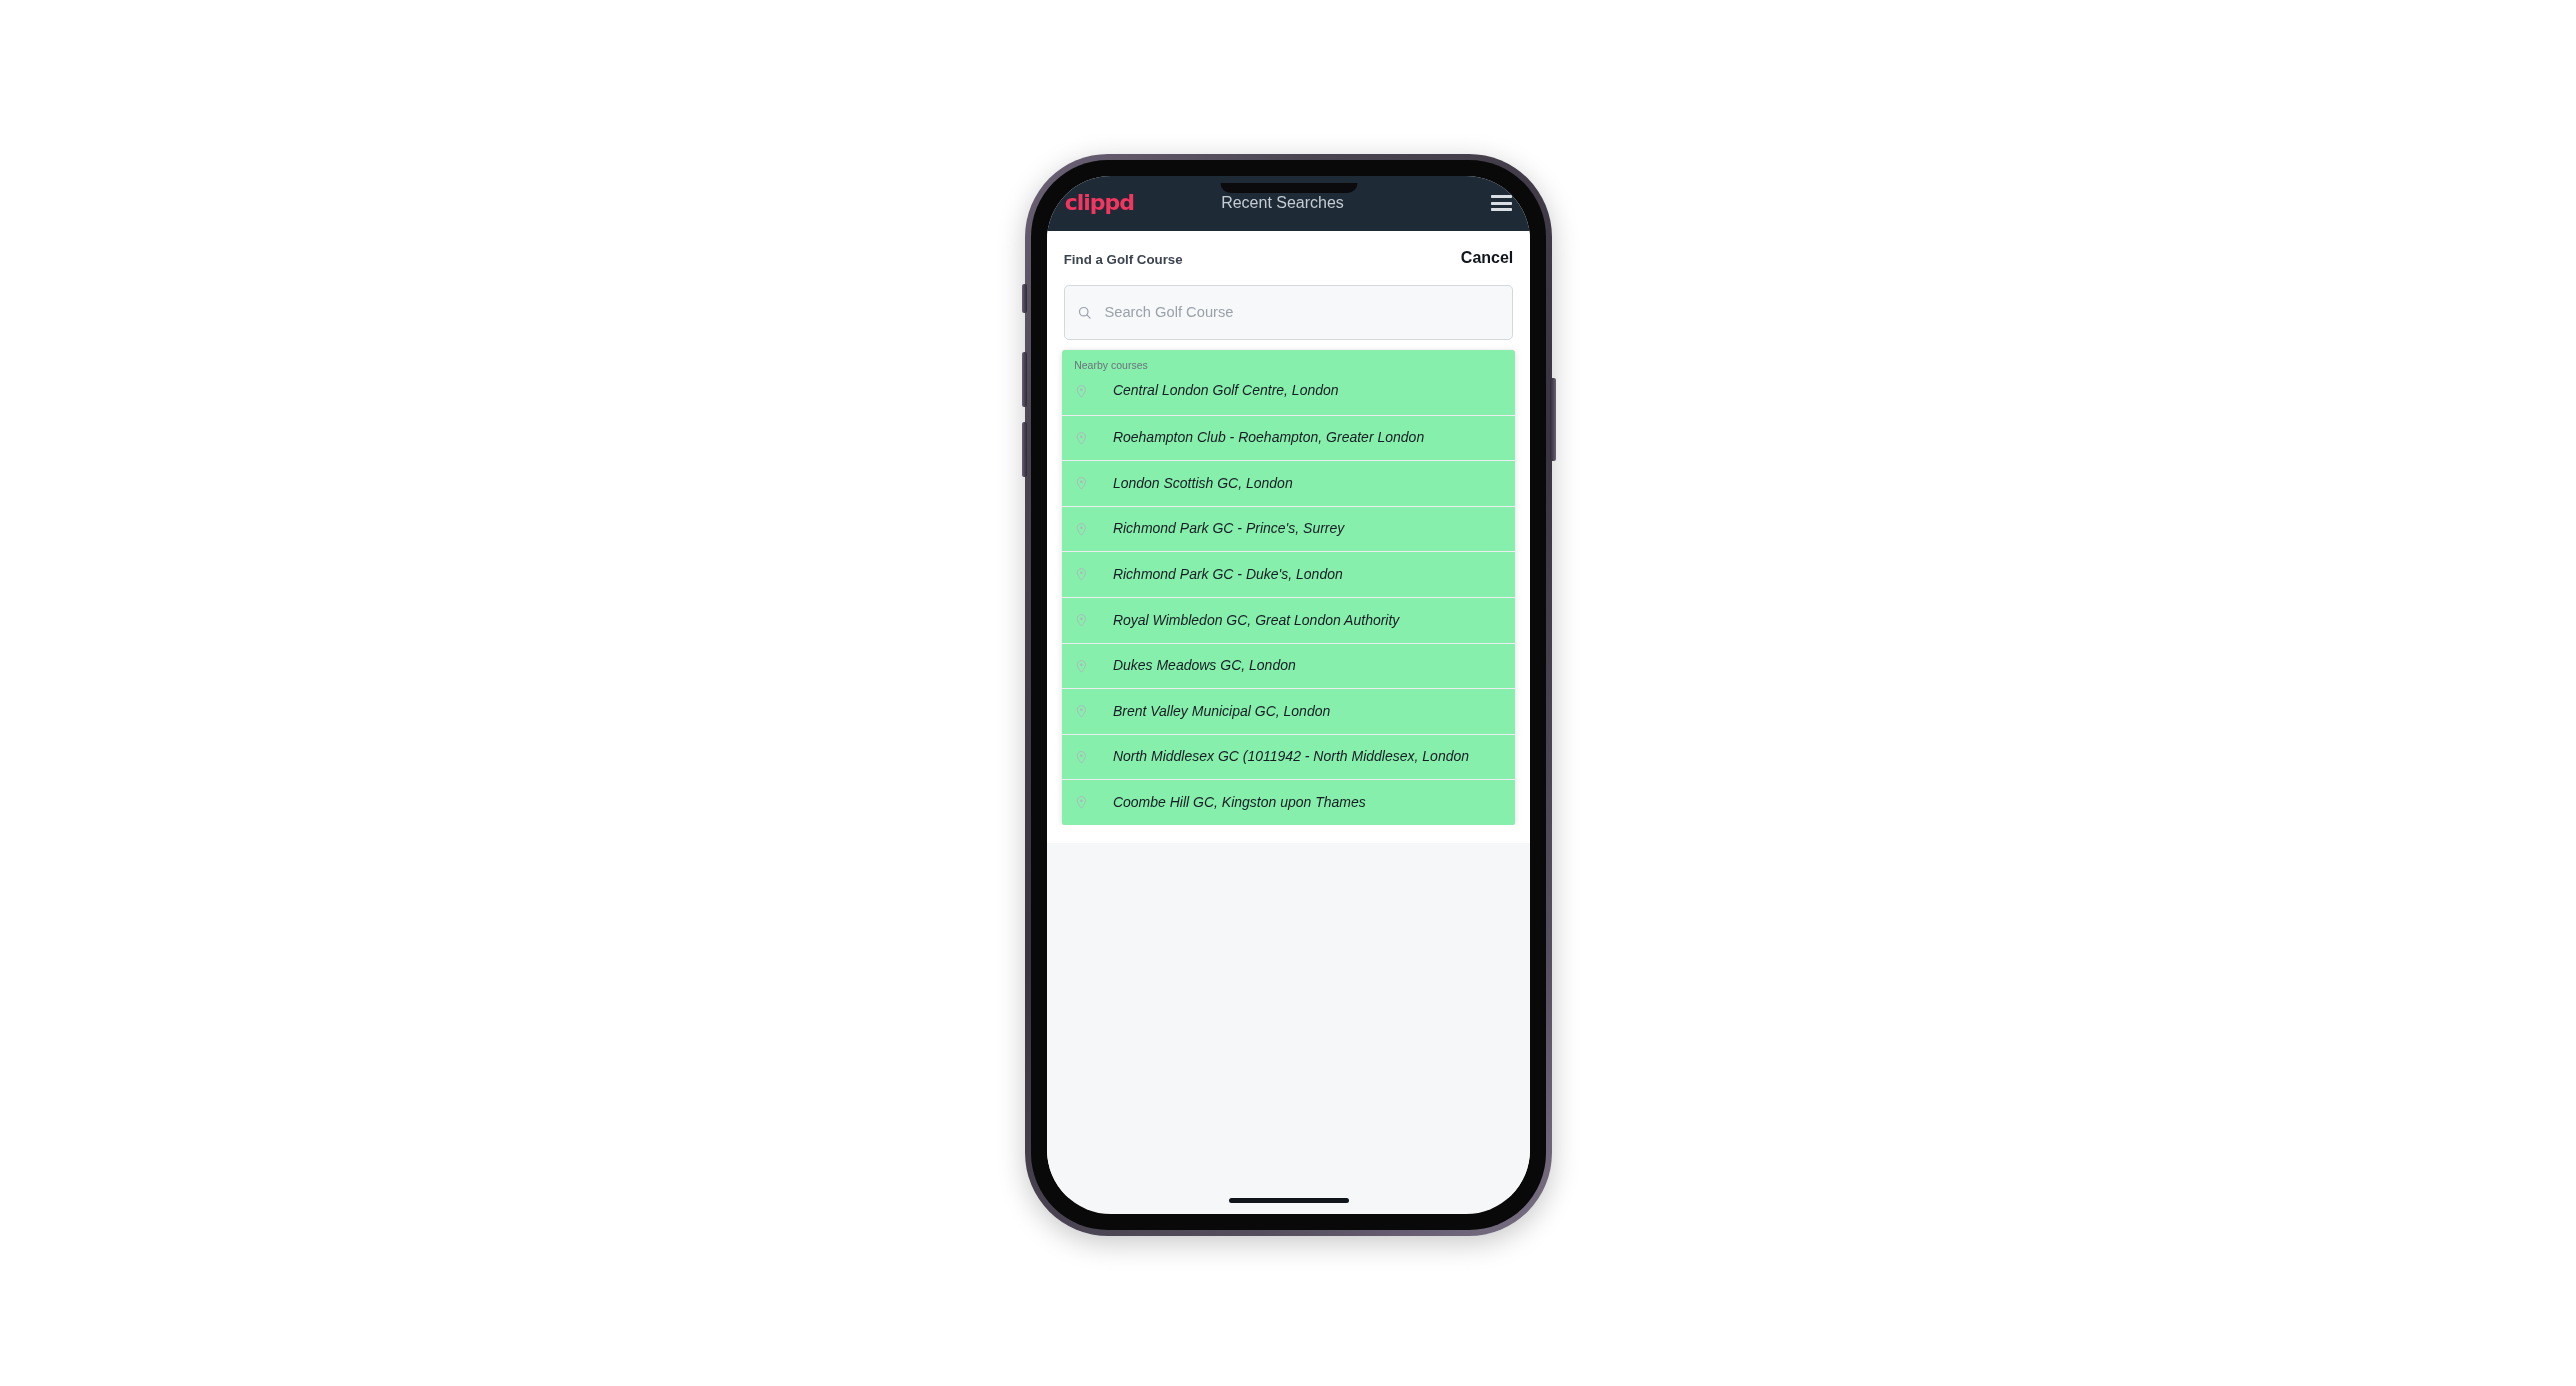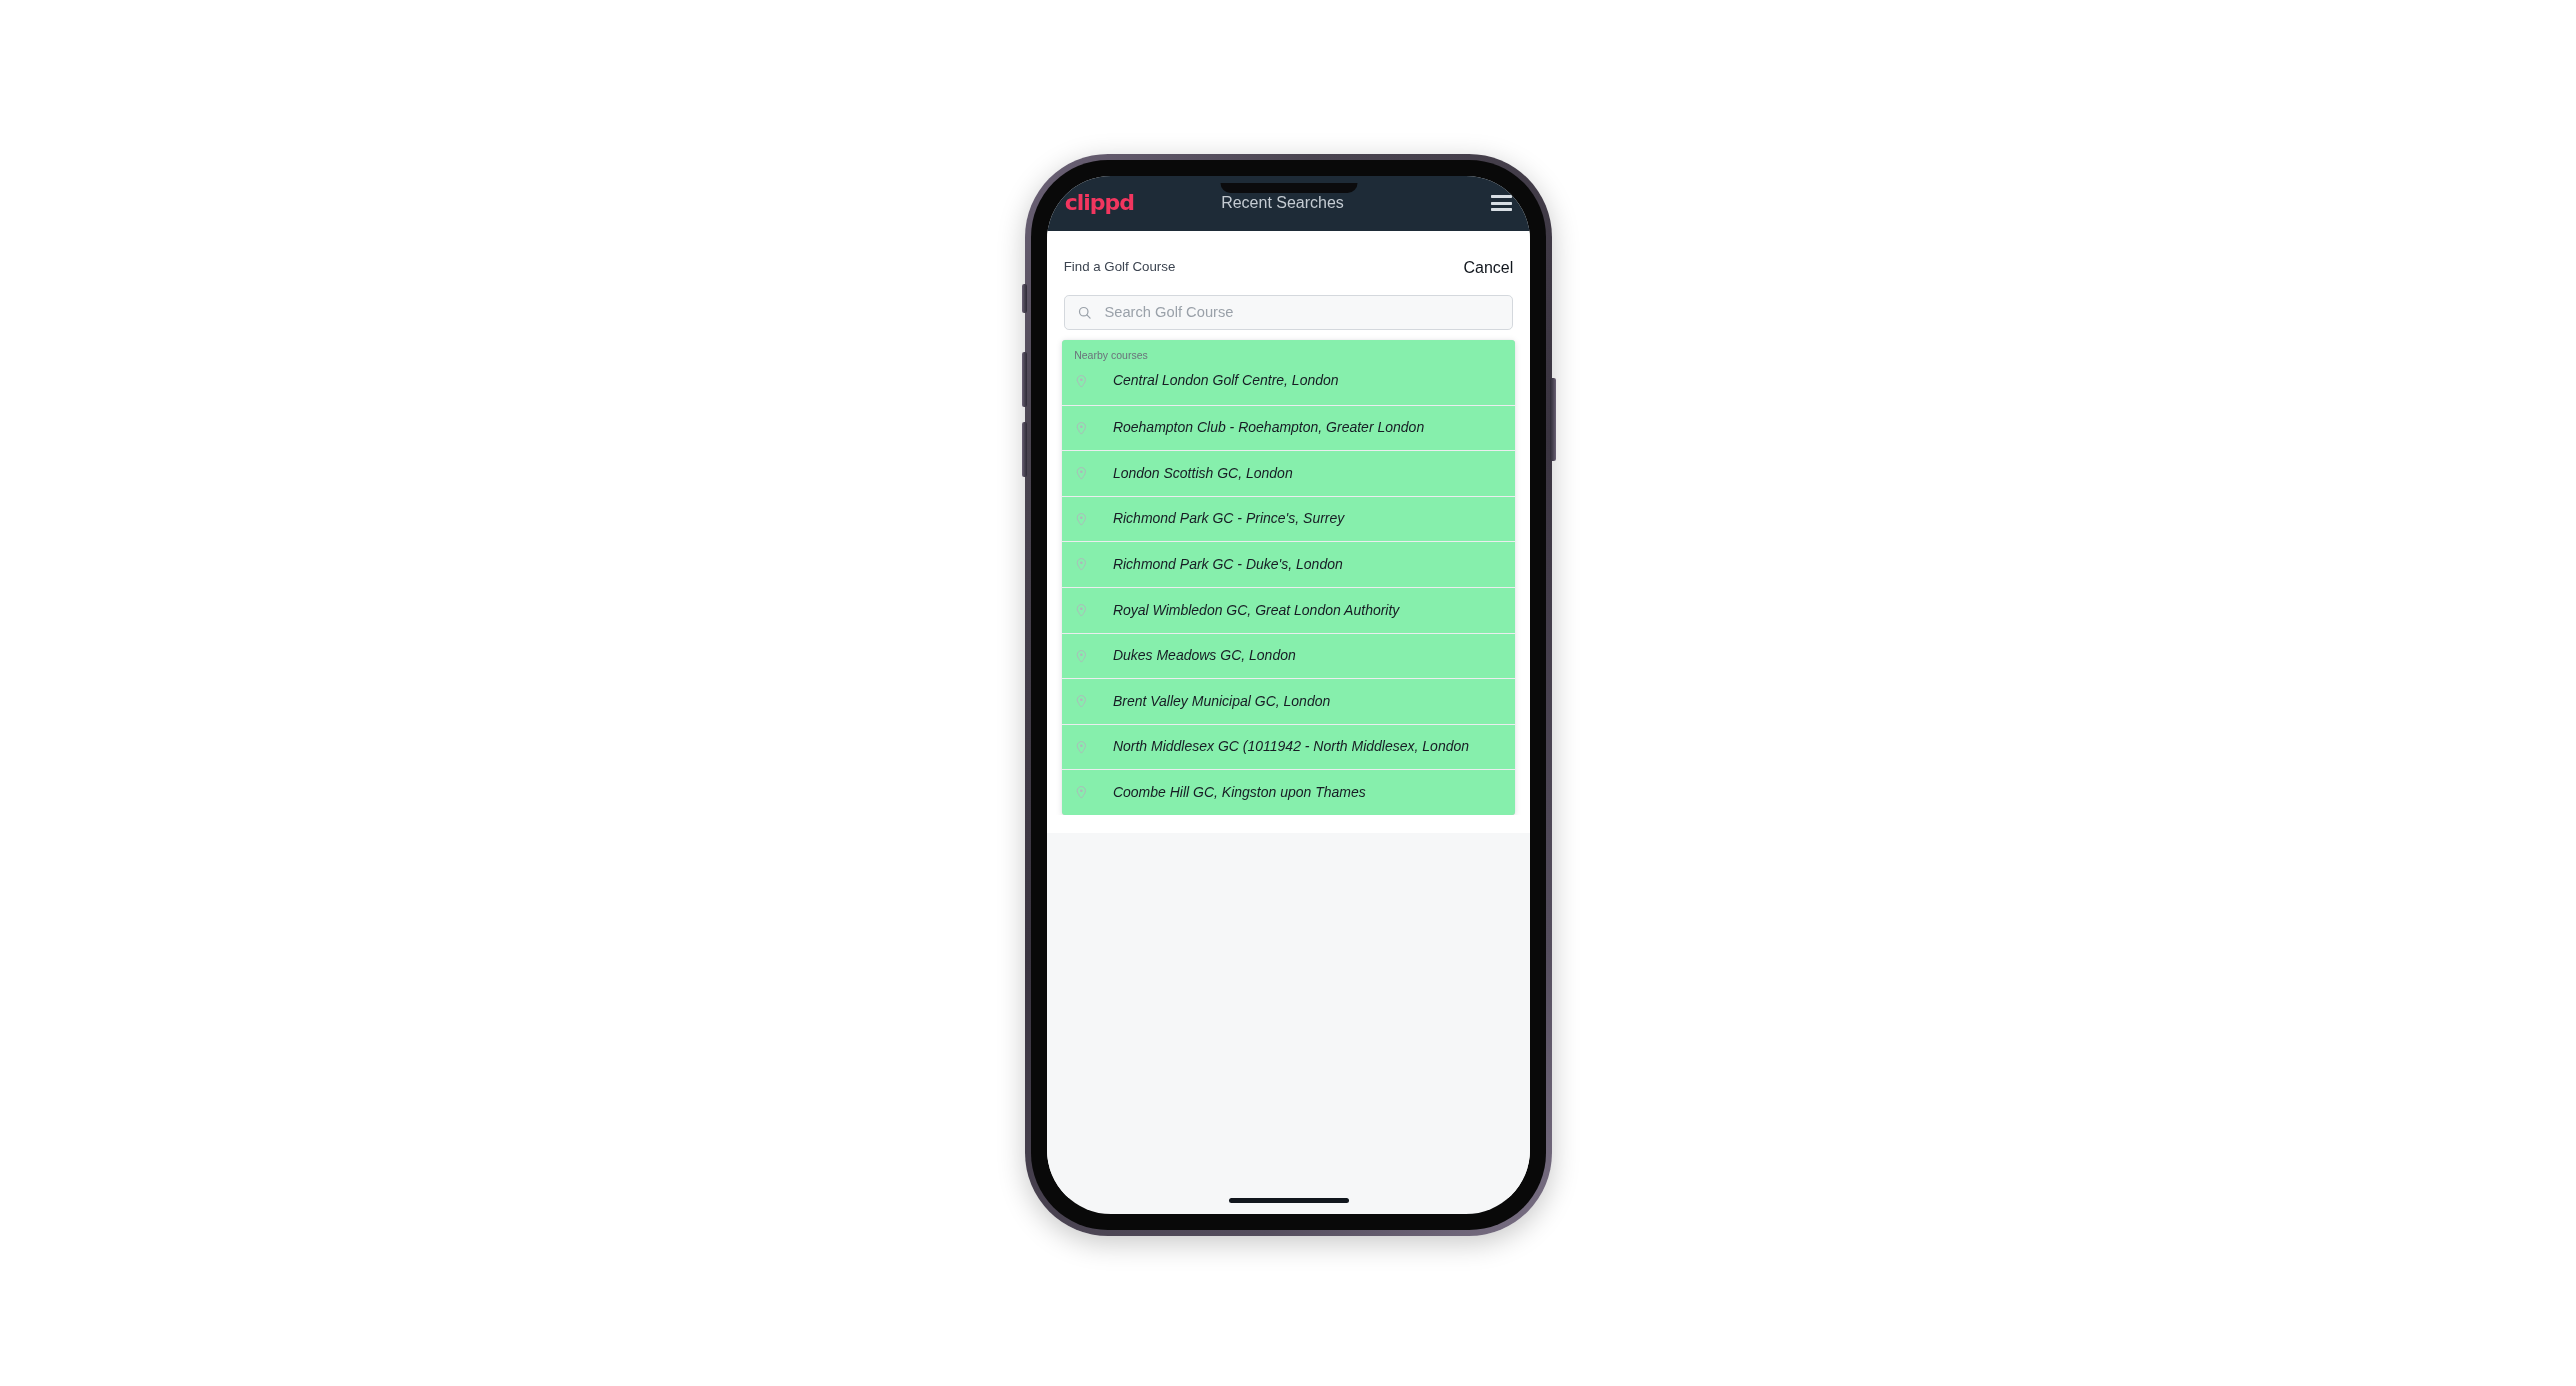--- a/index.html
+++ b/index.html
@@ -126,38 +126,39 @@
 
   
   .sheet {
     background: #ffffff;
     padding: 0 17px;
     position: relative;
     z-index: 10;
   }
   .sheet-topbar {
     display: flex;
-    align-items: flex-start;
+    align-items: flex-end;
     justify-content: space-between;
-    padding-top: 28px;
+    padding-top: 18px;
     padding-bottom: 2.8px;
+    font-weight: bold;
   }
   .sheet-label {
     font-size: 13.3px;
     color: #3c4450;
   }
   .cancel-btn {
     font-size: 16px;
     color: #11161d;
     cursor: pointer;
   }
 
   .search-wrap {
     margin-top: 15.4px;
-    height: 35px;
+    height: 55px;
     border: 0.7px solid #d4d8dd;
     border-radius: 4.9px;
     background: #f7f8f9;
     display: flex;
     align-items: center;
     padding: 0 12.6px;
     box-sizing: border-box;
   }
   .search-icon { flex: 0 0 auto; margin-right: 9.8px; display: block; }
   .search-input {

